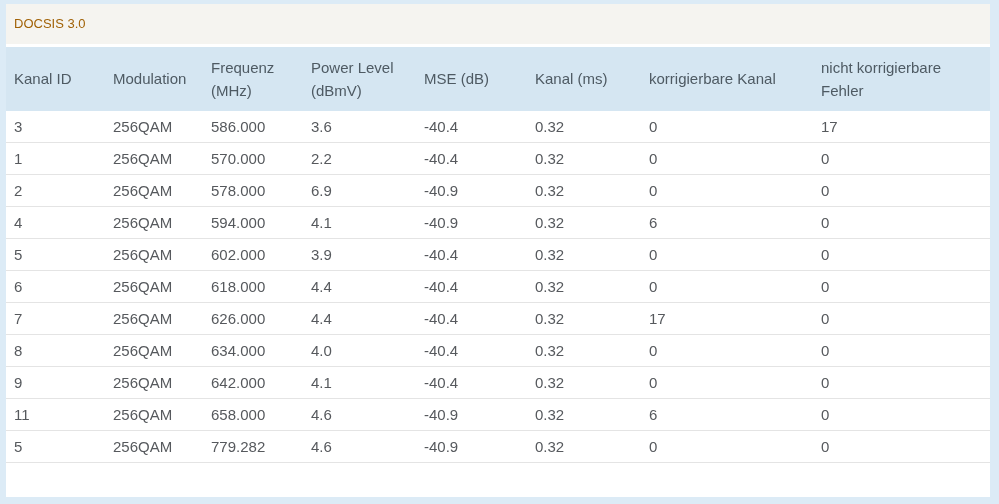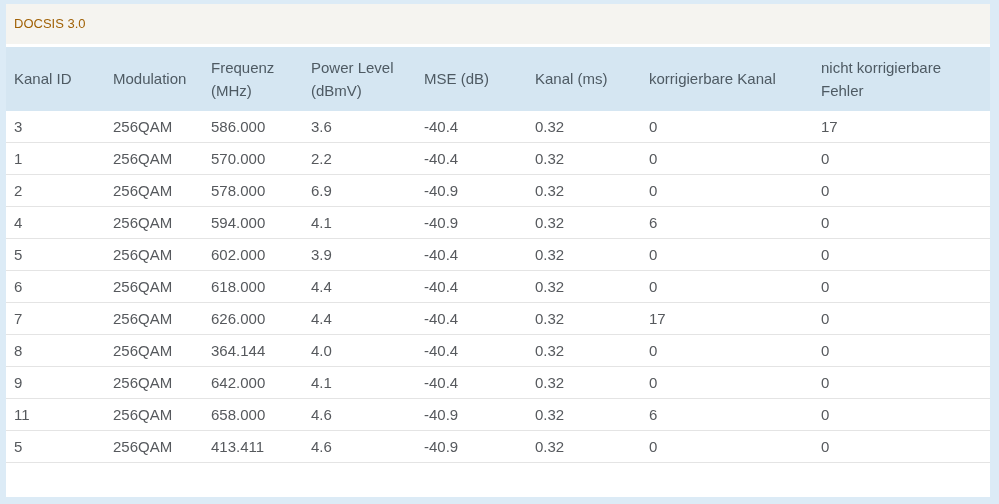--- a/index.html
+++ b/index.html
@@ -159,21 +159,21 @@
           <td>626.000</td>
           <td>4.4</td>
           <td>-40.4</td>
           <td>0.32</td>
           <td>17</td>
           <td>0</td>
         </tr>
         <tr>
           <td>8</td>
           <td>256QAM</td>
-          <td>364.144</td>
+          <td>634.000</td>
           <td>4.0</td>
           <td>-40.4</td>
           <td>0.32</td>
           <td>0</td>
           <td>0</td>
         </tr>
         <tr>
           <td>9</td>
           <td>256QAM</td>
           <td>642.000</td>
@@ -189,21 +189,21 @@
           <td>658.000</td>
           <td>4.6</td>
           <td>-40.9</td>
           <td>0.32</td>
           <td>6</td>
           <td>0</td>
         </tr>
         <tr>
           <td>5</td>
           <td>256QAM</td>
-          <td>413.411</td>
+          <td>779.282</td>
           <td>4.6</td>
           <td>-40.9</td>
           <td>0.32</td>
           <td>0</td>
           <td>0</td>
         </tr>
       </tbody>
   </table>
 </div>
 

